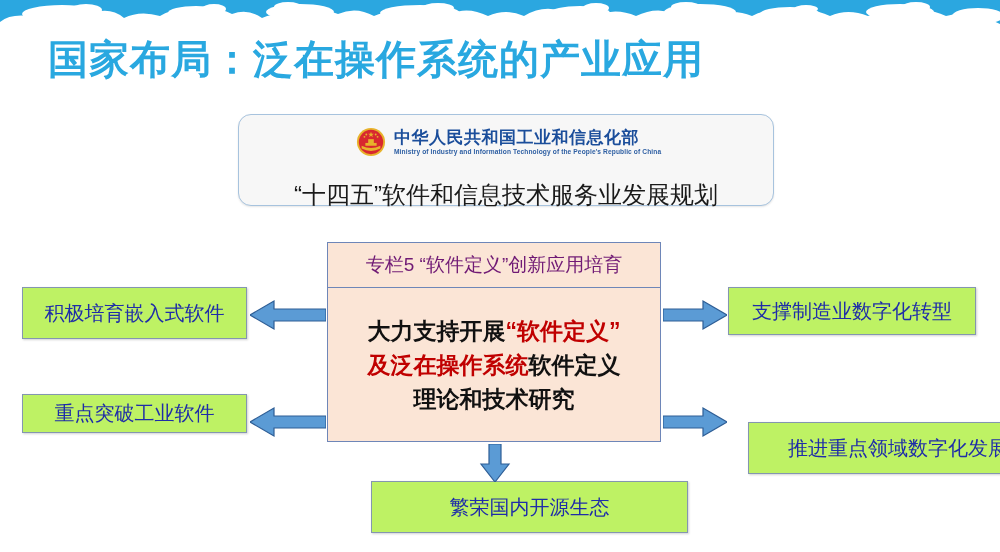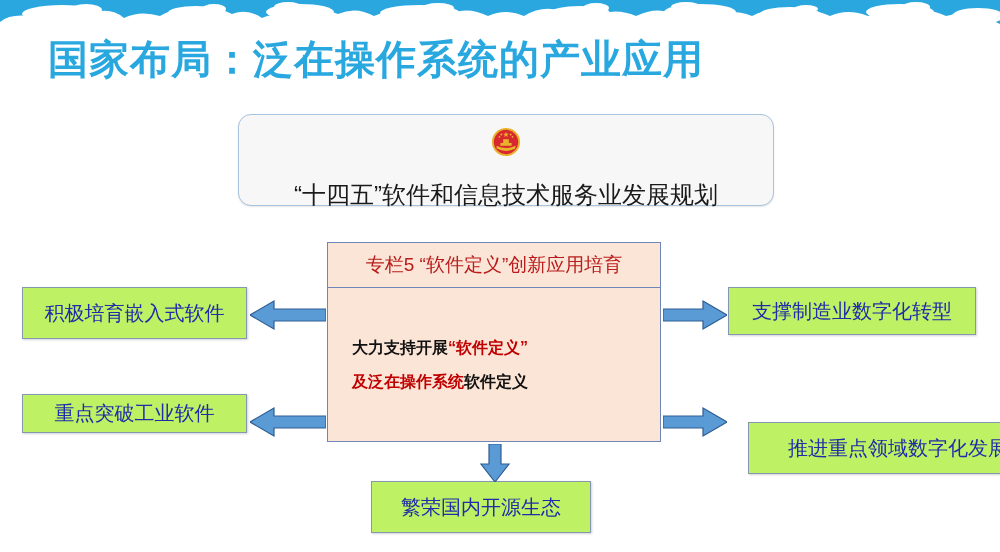--- a/index.html
+++ b/index.html
@@ -63,50 +63,50 @@
 
   
   .center-box{
     position:absolute;left:327px;top:242px;width:334px;height:200px;
     background:#FBE5D6;
     border:1.5px solid #6E86B8;
     box-sizing:border-box;
   }
   .center-head{
     height:44px;line-height:44px;text-align:center;
-    font-size:19px;color:#b91c1c;
+    font-size:19px;color:#701a75;
     border-bottom:1.5px solid #6E86B8;
     white-space:nowrap;
   }
   .center-body{
     height:154px;
-    display:flex;align-items:center;
+    display:flex;align-items:center;justify-content:center;
     text-align:center;
-    font-size:16px;font-weight:bold;color:#111111;
+    font-size:23px;font-weight:bold;color:#111111;
     line-height:34px;
-    padding:0 24px;box-sizing:border-box;
+    padding:0 6px;box-sizing:border-box;
   }
   .red{color:#C00000;}
 
   
   .sbox{
     position:absolute;
     background:#bef264;
     border:1.5px solid #8496B0;
     box-sizing:border-box;
     display:flex;align-items:center;justify-content:center;
     font-size:20px;color:#1F2DA8;
     white-space:nowrap;
     box-shadow:1px 1px 2px rgba(0,0,0,.18);
   }
   #box-left-top   {left:22px;  top:287px; width:225px; height:52px;}
   #box-left-bottom{left:22px;  top:394px; width:225px; height:39px;font-family:Liberation Serif, serif;}
   #box-right-top  {left:728px; top:287px; width:248px; height:48px;}
   #box-right-bot  {left:748px; top:394px; width:300px; height:52px;margin-top:28px;}
-  #box-bottom     {left:371px; top:481px; width:220px; height:52px;}
+  #box-bottom     {left:371px; top:481px; width:317px; height:52px;}
 
   
   .arrow{position:absolute;}
   #arrow-left-top   {left:250px; top:298px; width:76px; height:34px;}
   #arrow-left-bottom{left:250px; top:405px; width:76px; height:34px;}
   #arrow-right-top  {left:663px; top:298px; width:64px; height:34px;}
   #arrow-right-bot  {left:663px; top:405px; width:64px; height:34px;}
   #arrow-bottom     {left:478px; top:444px; width:34px; height:38px;}
 </style>
 </head>
@@ -154,30 +154,35 @@
       <circle cx="32" cy="32" r="26" fill="#D8282F"></circle>
       <path d="M12 40 Q32 50 52 40 L52 46 Q32 56 12 46 Z" fill="#E8B32B"></path>
       <rect x="20" y="34" width="24" height="6" fill="#E8B32B"></rect>
       <rect x="26" y="26" width="12" height="9" fill="#E8B32B"></rect>
       <polygon points="32,10 33.6,14.4 38.2,14.4 34.5,17.2 35.9,21.6 32,18.9 28.1,21.6 29.5,17.2 25.8,14.4 30.4,14.4" fill="#E8B32B"></polygon>
       <circle cx="22" cy="16" r="2" fill="#E8B32B"></circle>
       <circle cx="18" cy="21" r="2" fill="#E8B32B"></circle>
       <circle cx="42" cy="16" r="2" fill="#E8B32B"></circle>
       <circle cx="46" cy="21" r="2" fill="#E8B32B"></circle>
     </svg>
+    <div class="banner-cn">
+      <div class="banner-cn-main">中华人民共和国工业和信息化部</div>
+      <div class="banner-cn-en">Ministry of Industry and Information Technology of the People's Republic of China</div>
+    </div>
   </div>
   <div class="banner-sub">“十四五”软件和信息技术服务业发展规划</div>
 </div>
 
 <div class="center-box">
   <div class="center-head">专栏5 “软件定义”创新应用培育</div>
   <div class="center-body">
     <div>
       <span>大力支持开展</span><span class="red">“软件定义”</span><br>
       <span class="red">及泛在操作系统</span><span>软件定义</span><br>
+      <span>理论和技术研究</span>
     </div>
   </div>
 </div>
 
 <div class="sbox" id="box-left-top">积极培育嵌入式软件</div>
 <div class="sbox" id="box-left-bottom">重点突破工业软件</div>
 <div class="sbox" id="box-right-top">支撑制造业数字化转型</div>
 <div class="sbox" id="box-right-bot">推进重点领域数字化发展</div>
 <div class="sbox" id="box-bottom">繁荣国内开源生态</div>
 

